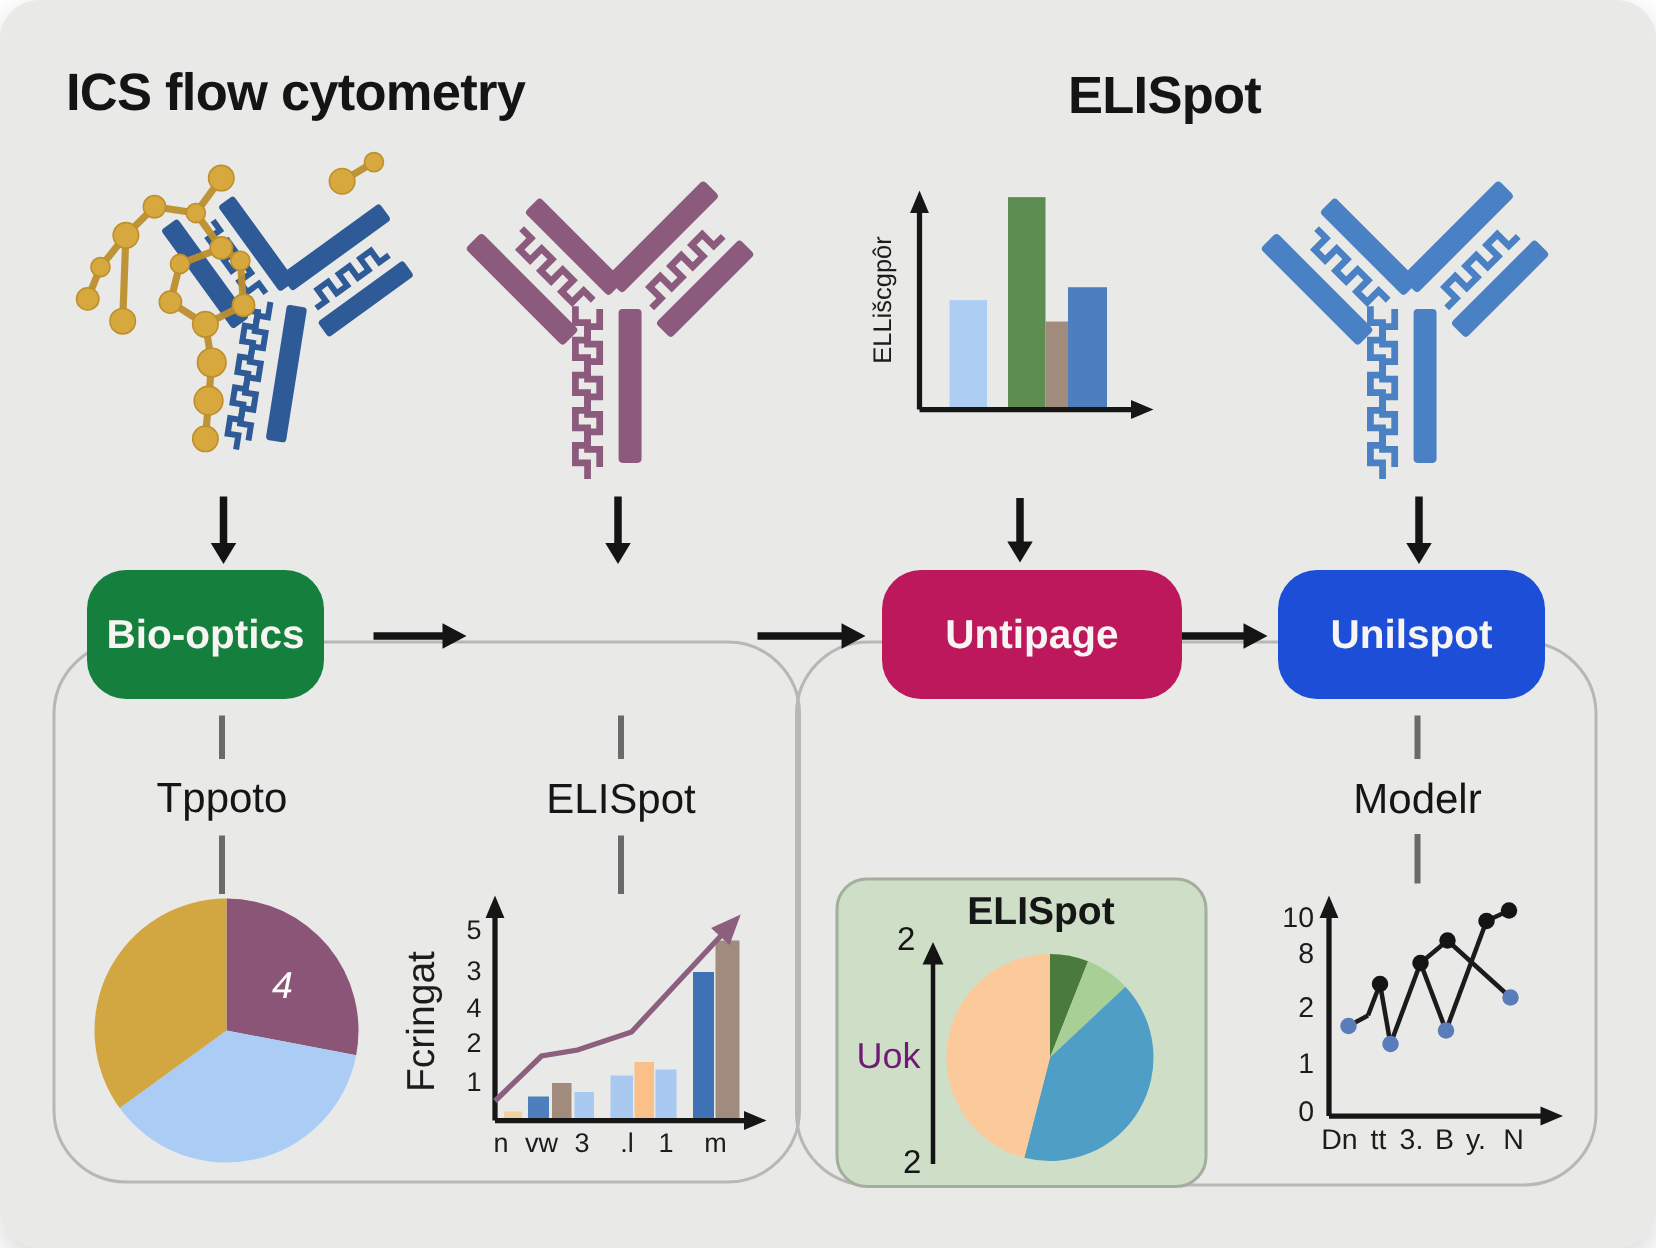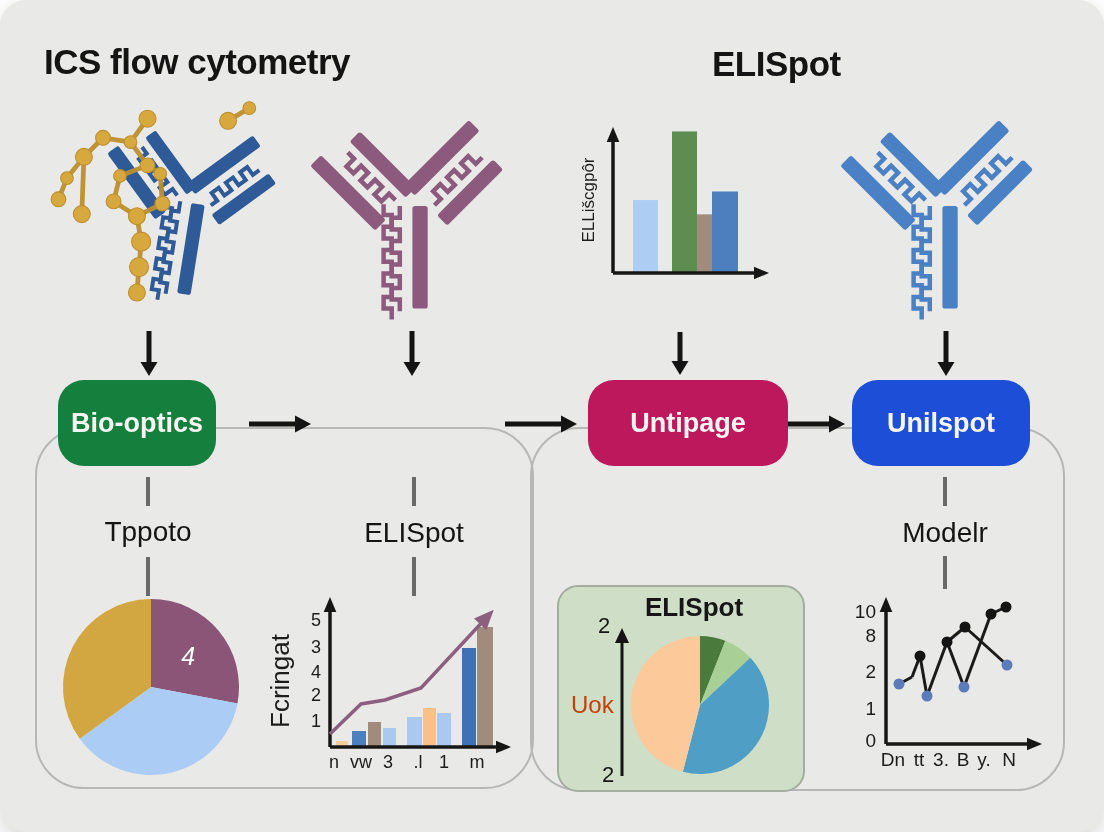--- a/index.html
+++ b/index.html
@@ -8,21 +8,21 @@
   svg text{font-family:"Liberation Sans",sans-serif;}
   .title{position:absolute;font-size:35px;font-weight:700;color:var(--title_text,#141414);letter-spacing:-0.5px;}
   .flowbox{position:absolute;top:380px;height:86px;border-radius:26px;color:var(--box_text,#f7f5f2);
     font-size:27px;font-weight:600;display:flex;align-items:center;justify-content:center;}
   .seclabel{position:absolute;transform:translateX(-50%);font-size:28px;font-weight:500;color:#151515;}
   .pill{position:absolute;left:597px;top:289px;width:170px;height:38px;border-radius:19px;
     background:var(--pill_bg,#dae7d1);border:1.5px solid var(--pill_border,#9aa69a);
     display:flex;align-items:center;justify-content:center;font-size:23px;color:#1b1b1b;}
   .panel-title{position:absolute;left:694px;top:592px;transform:translateX(-50%);font-size:26px;font-weight:600;color:#161616;}
   .panel-num{position:absolute;font-size:22px;color:#161616;}
-  .panel-ylab{position:absolute;left:571px;top:691px;font-size:24px;color:#c2410c;text-align:right;}
+  .panel-ylab{position:absolute;left:571px;top:691px;font-size:24px;color:#701a75;text-align:right;}
   #gfx{position:absolute;left:0;top:0;}
 </style>
 </head>
 <body>
 
 <div class="canvas">
 
   <svg id="gfx" width="1104" height="832" viewBox="0 0 1104 832">
     <defs>
       <g id="arm-shape">

